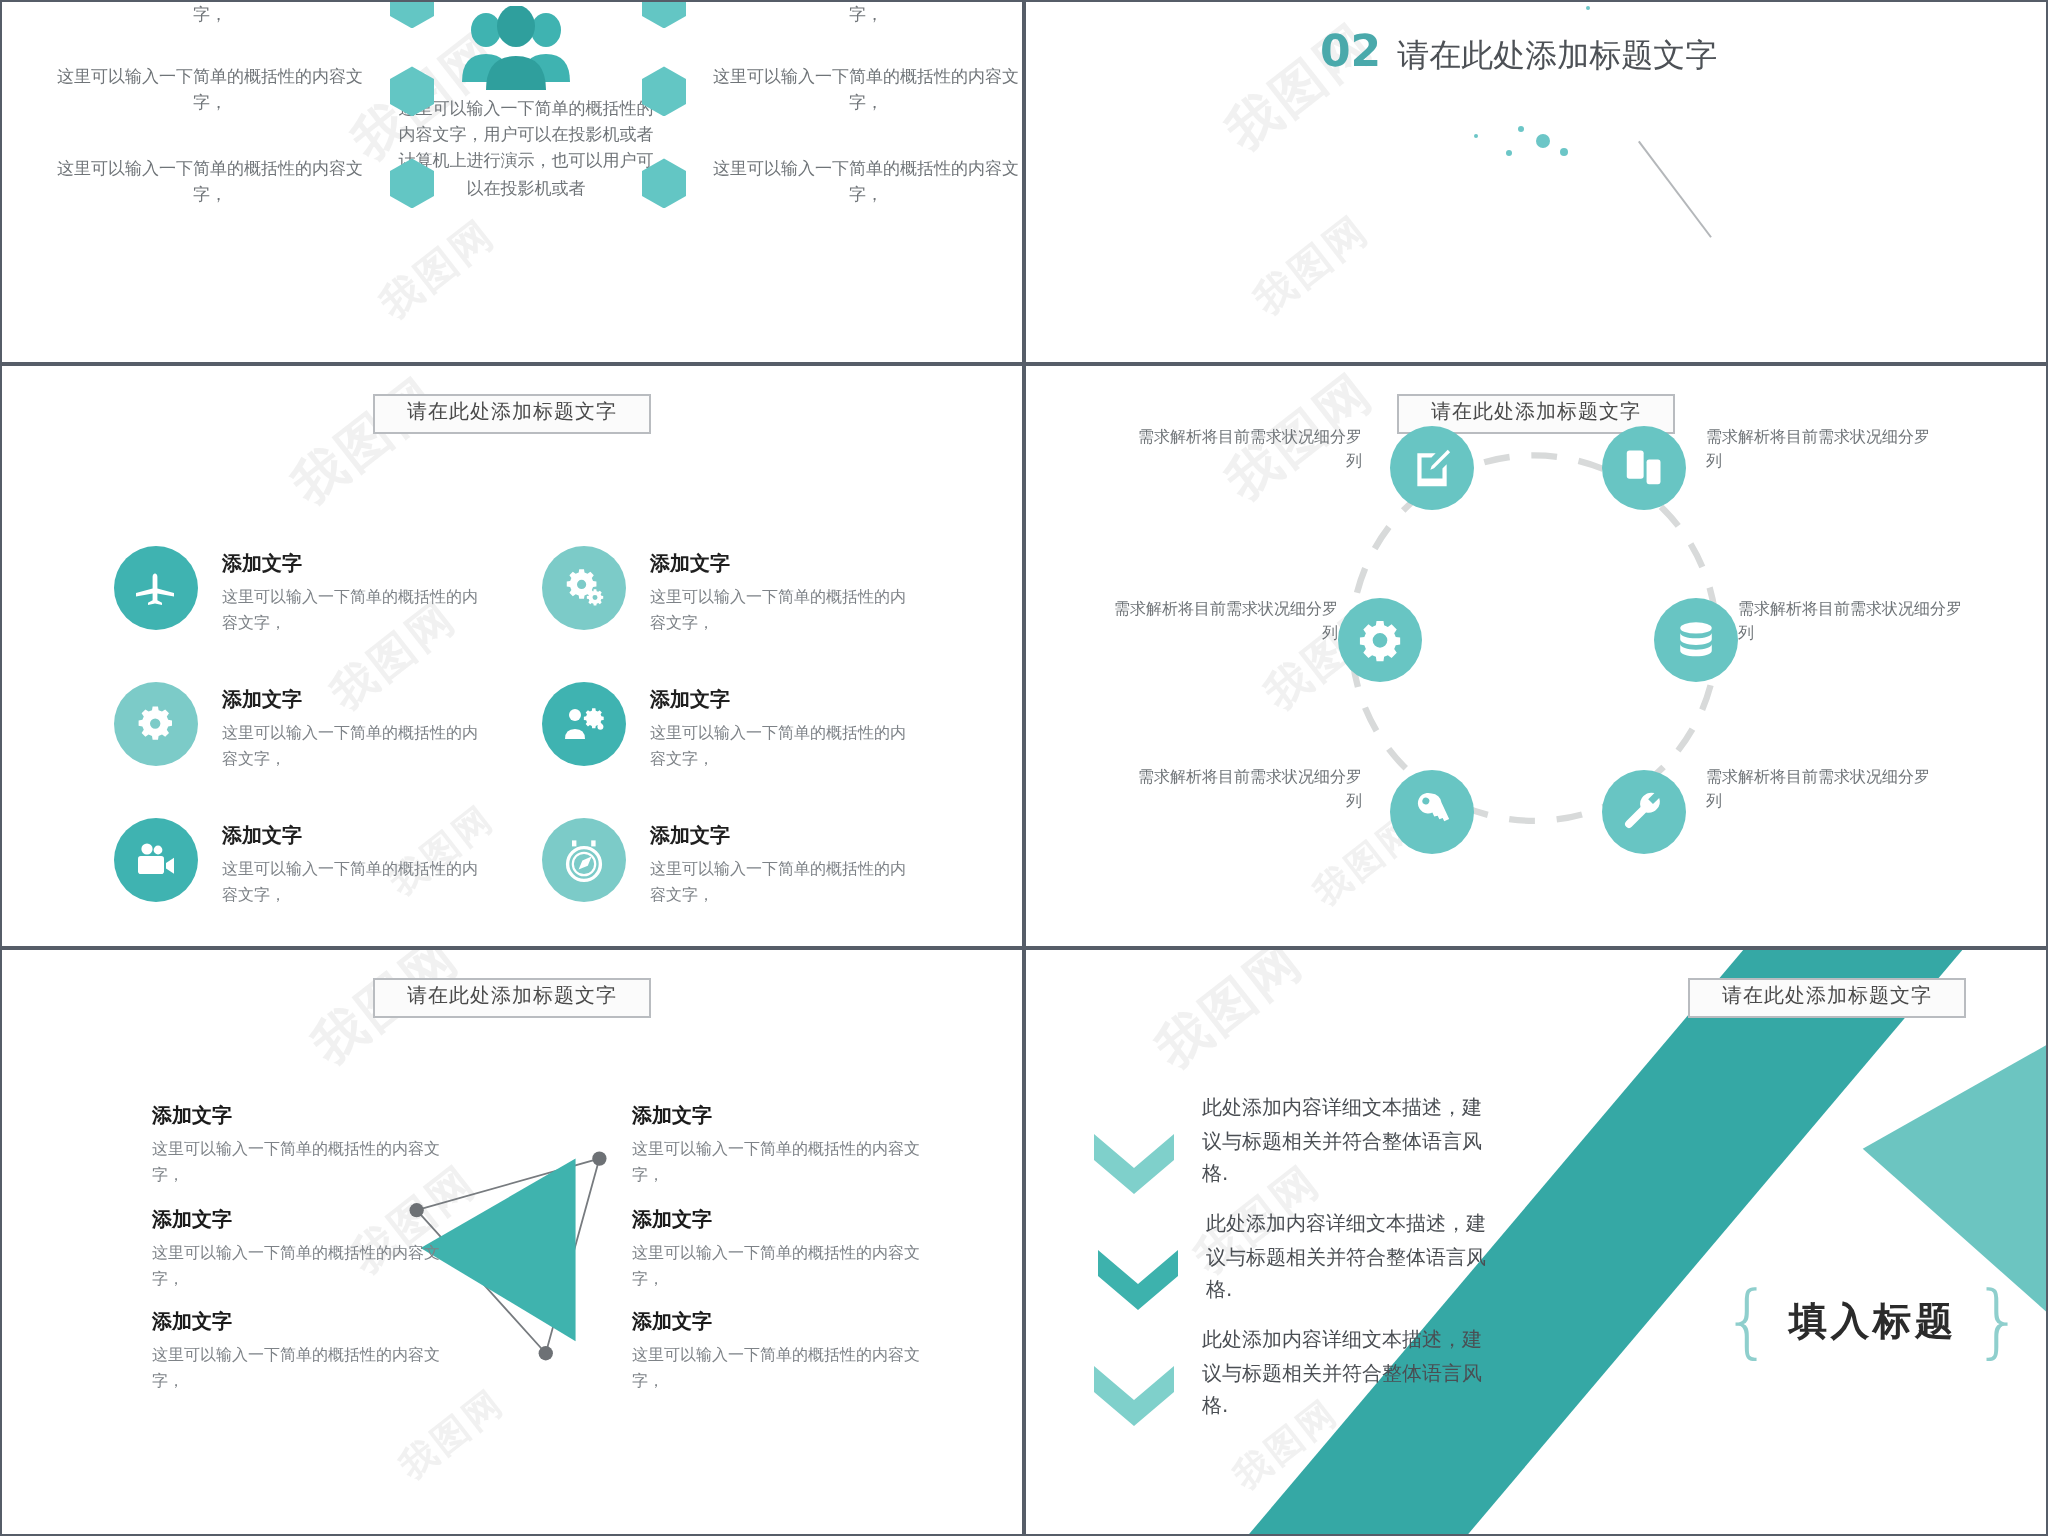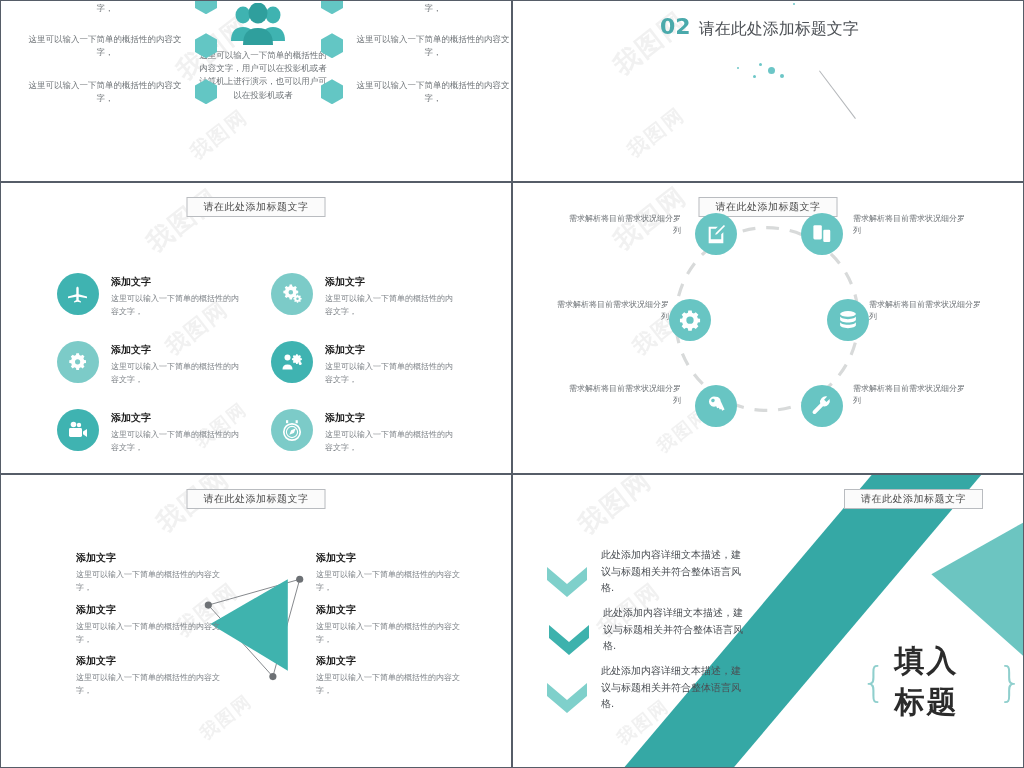--- a/index.html
+++ b/index.html
@@ -128,21 +128,21 @@
   
   .s6 .deco{position:absolute;left:0;top:0;width:100%;height:100%;}
   .chevrow{position:absolute;display:flex;align-items:flex-end;gap:14px;}
   .chev{width:40px;height:30px;flex:0 0 auto;}
   .chevtxt{width:148px;font-size:10px;color:#4a4e53;line-height:1.65;}
   .bigtitle{
     position:absolute;left:348px;top:166px;
     display:flex;align-items:center;gap:8px;
   }
   .brace{color:#8fcfcd;font-size:40px;font-weight:300;line-height:1;}
-  .bigtitle .bt{font-size:30px;font-weight:bold;color:#2b2b2b;letter-spacing:2px;}
+  .bigtitle .bt{font-size:19px;font-weight:bold;color:#2b2b2b;letter-spacing:2px;}
 </style>
 </head>
 <body>
 
 <div class="board">
 
   <div class="slide s1">
     <div class="wm" style="left:170px;top:30px;">我图网</div>
     <div class="wm" style="left:185px;top:120px;font-size:20px;">我图网</div>
 

